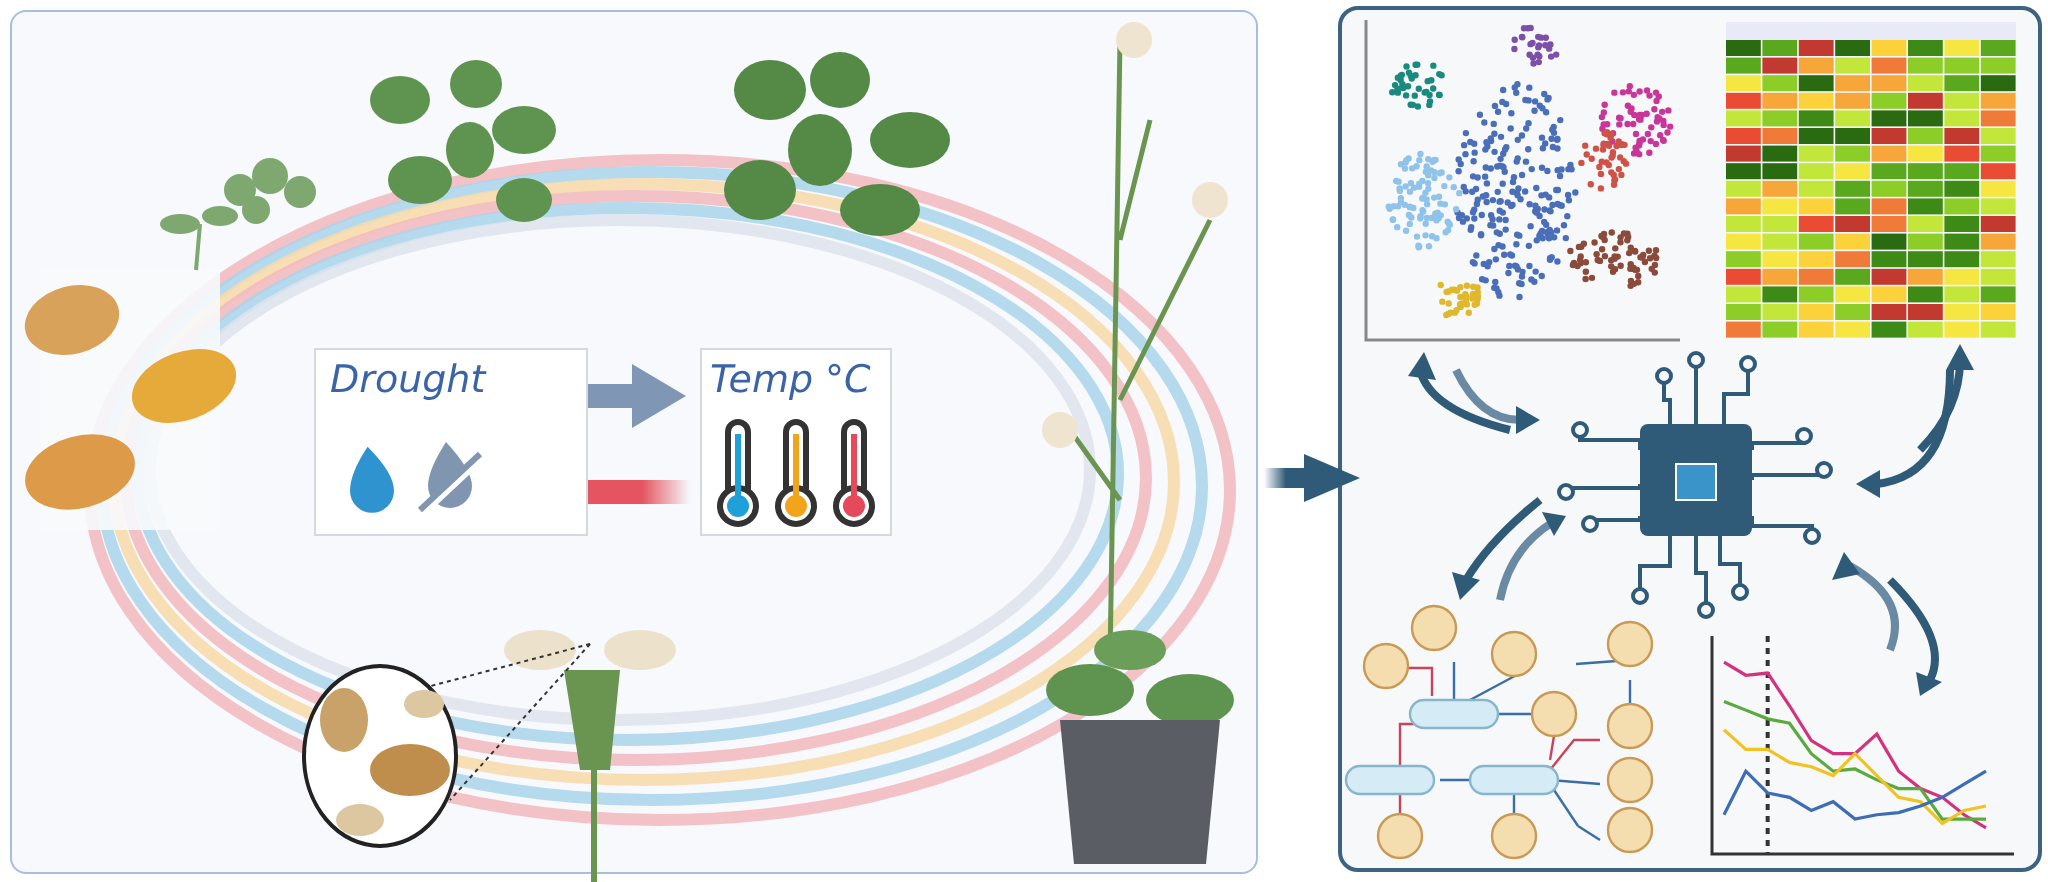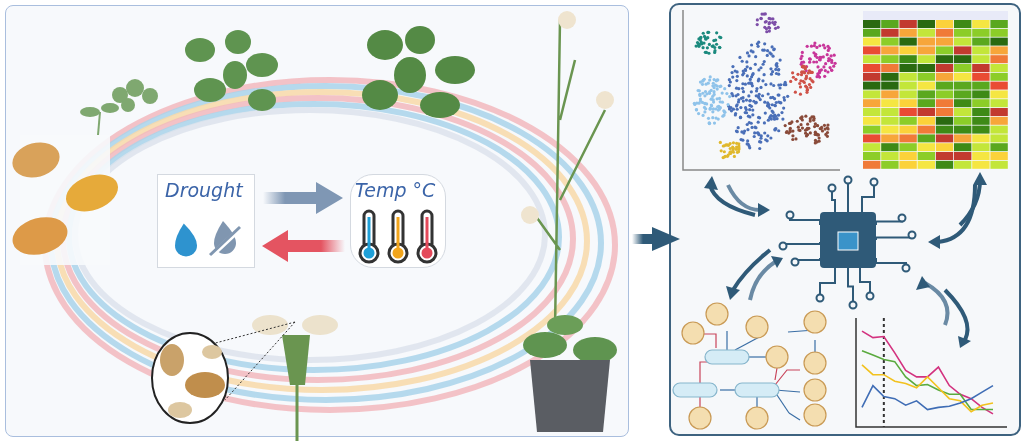--- a/index.html
+++ b/index.html
@@ -935,32 +935,32 @@
       <line x1="883.8333333333334" y1="318" x2="883.8333333333334" y2="427" stroke="#333" stroke-width="2" stroke-dasharray="3 3"></line>
       <polyline points="862,331.08 872.9166666666666,337.62 883.8333333333334,336.53 894.75,352.88 905.6666666666666,370.32 916.5833333333334,376.86 927.5,376.86 938.4166666666666,367.05 949.3333333333334,385.58 960.25,394.3 971.1666666666666,398.66 982.0833333333334,407.38 993,413.92" fill="none" stroke="#d3327f" stroke-width="1.6"></polyline>
       <polyline points="862,350.7 872.9166666666666,355.06 883.8333333333334,359.42 894.75,361.6 905.6666666666666,376.86 916.5833333333334,385.58 927.5,384.49 938.4166666666666,389.94 949.3333333333334,394.3 960.25,394.3 971.1666666666666,409.56 982.0833333333334,409.56 993,409.56" fill="none" stroke="#5aaa3e" stroke-width="1.6"></polyline>
       <polyline points="862,364.87 872.9166666666666,374.68 883.8333333333334,374.68 894.75,381.22 905.6666666666666,383.4 916.5833333333334,387.76 927.5,376.86 938.4166666666666,387.76 949.3333333333334,398.66 960.25,400.84 971.1666666666666,411.74 982.0833333333334,405.2 993,403.02" fill="none" stroke="#f2c21e" stroke-width="1.6"></polyline>
       <polyline points="862,407.38 872.9166666666666,385.58 883.8333333333334,396.48 894.75,398.66 905.6666666666666,405.2 916.5833333333334,400.84 927.5,409.56 938.4166666666666,407.38 949.3333333333334,406.29 960.25,403.02 971.1666666666666,398.66 982.0833333333334,392.12 993,385.58" fill="none" stroke="#3f6db5" stroke-width="1.6"></polyline>
     </g>
 
   <circle cx="700" cy="320" r="0" fill="none"></circle>
 </svg>
 
-<div class="box" style="left:157px;top:174px;width:96px;height:92px;">
+<div class="box" style="left:157px;top:174px;width:96px;height:92px;padding-left:39px;">
   <span class="box-label" style="left:7px;top:4px;">Drought</span>
   <svg width="96" height="92" style="position:absolute;left:0;top:0;">
     <path d="M18 44 Q10 56 10 64 A10 10 0 0 0 30 64 Q30 56 18 44 Z" transform="translate(6,0) scale(1.1)" fill="#2e93cf"></path>
     <g>
       <path d="M65 46 Q56 60 56 68 A11 11 0 0 0 78 68 Q78 60 65 46 Z" fill="#8096b0"></path>
       <line x1="52" y1="82" x2="84" y2="52" stroke="#fff" stroke-width="5"></line>
       <line x1="52" y1="80" x2="82" y2="52" stroke="#8096b0" stroke-width="3"></line>
     </g>
   </svg>
 </div>
-<div class="box" style="left:350px;top:174px;width:94px;height:92px;border-radius:23px;">
+<div class="box" style="left:350px;top:174px;width:94px;height:92px;">
   <span class="box-label" style="left:4px;top:4px;">Temp °C</span>
   <svg width="94" height="92" style="position:absolute;left:0;top:0;" id="thermos">
       <g>
         <rect x="13" y="36" width="10" height="38" rx="5" fill="#fff" stroke="#333" stroke-width="3"></rect>
         <circle cx="18" cy="78" r="9" fill="#fff" stroke="#333" stroke-width="3"></circle>
         <line x1="18" y1="42" x2="18" y2="76" stroke="#1fa0d8" stroke-width="3"></line>
         <circle cx="18" cy="78" r="5.5" fill="#1fa0d8"></circle>
       </g>
       <g>
         <rect x="42" y="36" width="10" height="38" rx="5" fill="#fff" stroke="#333" stroke-width="3"></rect>

